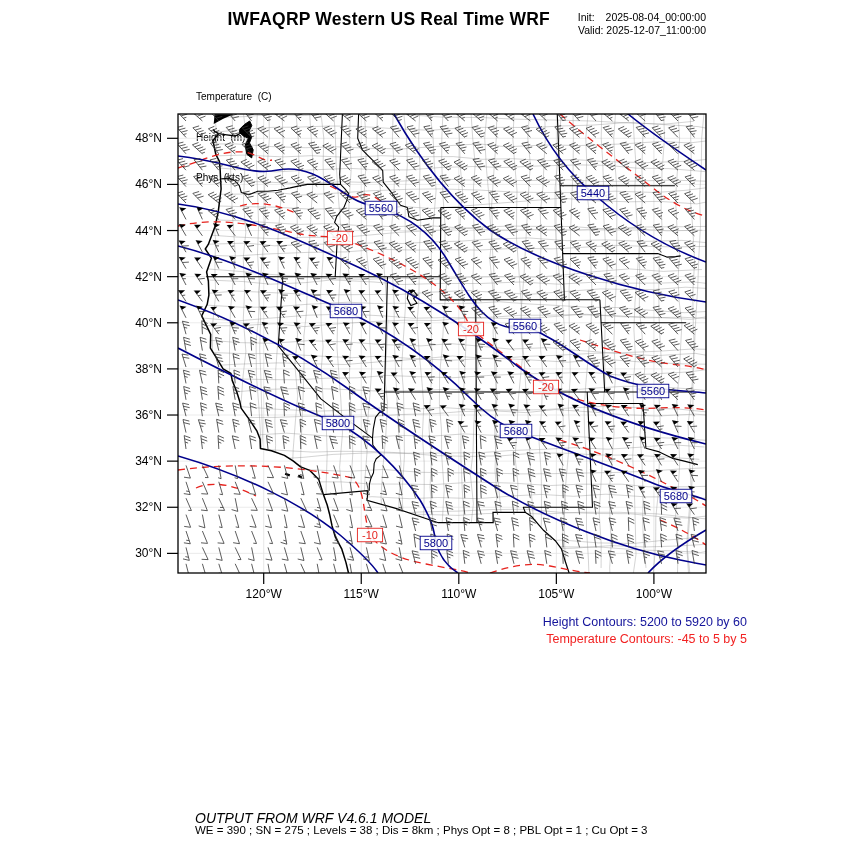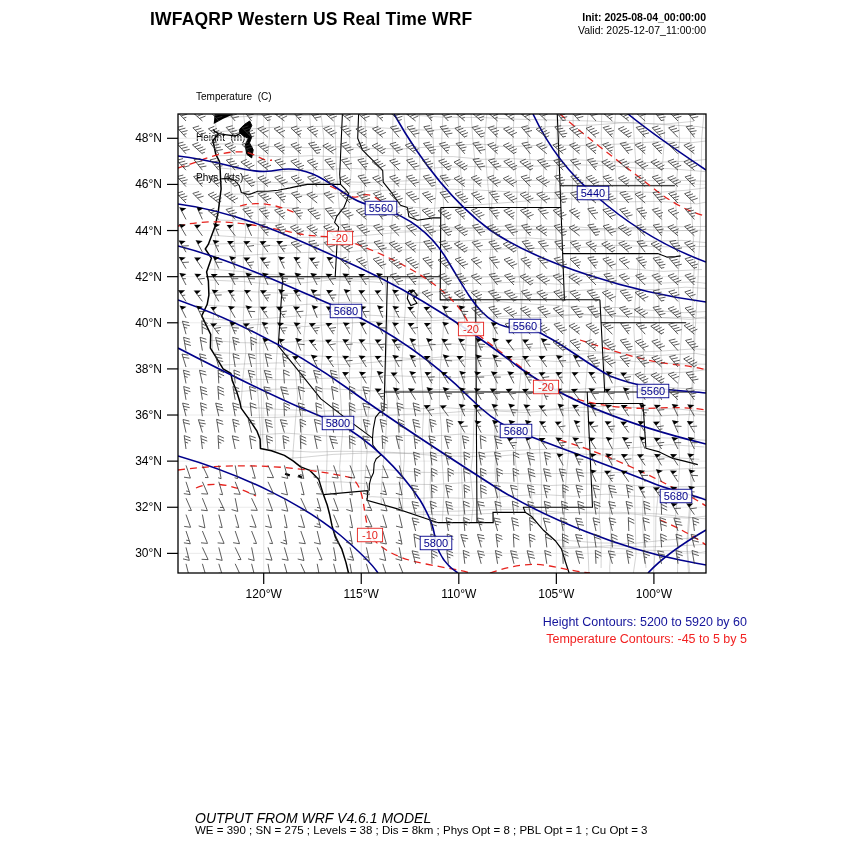--- a/index.html
+++ b/index.html
@@ -1,22 +1,22 @@
 <!DOCTYPE html>
 <html><head>
 <meta charset="utf-8">
 <style>
   html,body{margin:0;padding:0;background:#fff;}
   body{width:850px;height:850px;position:relative;overflow:hidden;
        font-family:"Liberation Sans",sans-serif;color:#000;}
   .abs{position:absolute;}
-  #title{left:150px;top:9px;width:400px;text-align:left;
+  #title{left:150px;top:9px;width:400px;text-align:right;
          font-size:17.5px;font-weight:bold;letter-spacing:0.2px;}
   #initblock{right:144px;top:11px;text-align:right;font-size:10.5px;line-height:13px;}
-  #initblock .b{font-weight:bold;}
+  #initblock .b{font-weight:normal;margin-left:8px;}
   #legend{left:196px;top:63px;font-size:10px;line-height:13.5px;white-space:pre;}
   #cap-height{right:103px;top:607px;font-size:12.5px;font-weight:500;}
   #cap-temp{right:103px;top:632px;font-size:12.5px;font-weight:400;}
   #footer1{left:195px;top:810px;font-size:14px;font-style:italic;}
   #footer2{left:195px;top:824px;font-size:11.5px;}
   svg text{font-family:"Liberation Sans",sans-serif;}
 </style>
 </head>
 <body>
 

